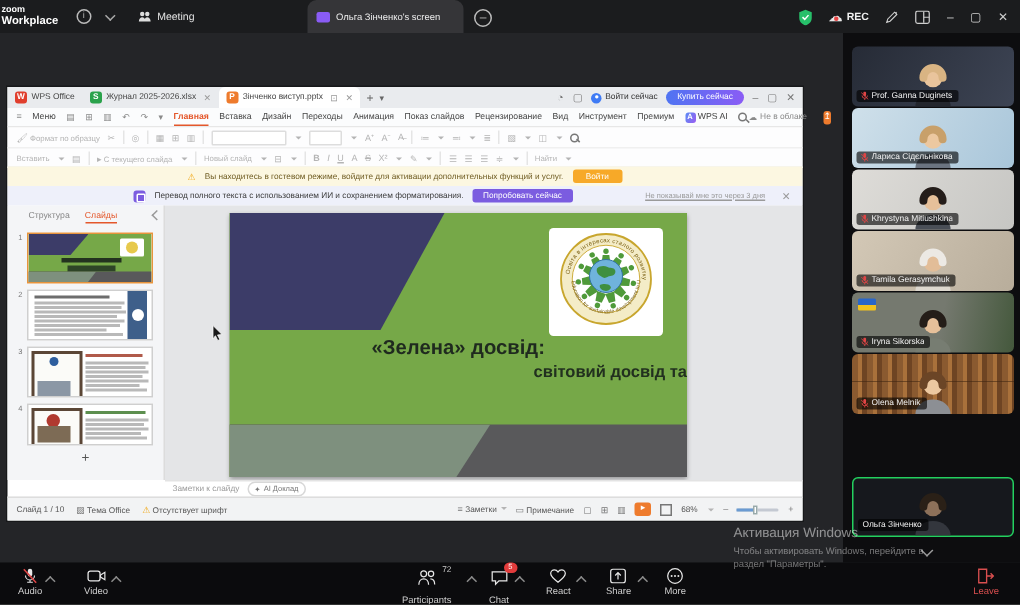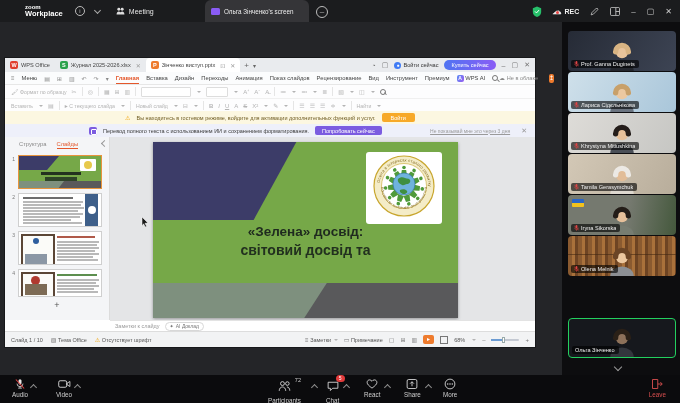--- a/index.html
+++ b/index.html
@@ -1,20 +1,20 @@
 <!DOCTYPE html>
 <html><head>
 <meta charset="utf-8">
 <style>
   html,body{margin:0;padding:0;background:#000;}
   #app{position:relative;width:680px;height:403px;background:#232427;font-family:"Liberation Sans",sans-serif;overflow:hidden;-webkit-font-smoothing:antialiased;}
 
   
   #topbar{position:absolute;left:0;top:0;width:680px;height:22px;background:#1b1c1e;display:flex;align-items:center;z-index:5;}
-  .zlogo{margin-left:25px;color:#fff;line-height:1;}
+  .zlogo{margin-left:1px;color:#fff;line-height:1;}
   .zlogo .l1{font-size:6px;font-weight:bold;}
   .zlogo .l2{font-size:7.5px;font-weight:bold;}
   .info-circ{width:8px;height:8px;border:1px solid #bbb;border-radius:50%;color:#bbb;font-size:6px;line-height:8px;text-align:center;margin-left:12px;}
   .chev-d{width:4px;height:4px;border-right:1px solid #aaa;border-bottom:1px solid #aaa;transform:rotate(45deg);margin-left:10px;margin-top:-2px;}
   .meet-tab{display:flex;align-items:center;margin-left:16px;color:#e4e4e4;font-size:7px;gap:4px;}
   .share-tab{position:absolute;left:205px;top:0;height:22px;width:104px;background:#353538;border-radius:6px 6px 0 0;display:flex;align-items:center;padding:0 6px;gap:4px;box-sizing:border-box;}
   .share-tab .mon{width:9px;height:7px;background:#8a5cf5;border-radius:1.5px;position:relative;}
   .share-tab span{color:#ededed;font-size:6.3px;}
   .pause-circ{position:absolute;left:316px;top:6px;width:10px;height:10px;border:1px solid #bbb;border-radius:50%;color:#bbb;font-size:8px;line-height:9px;text-align:center;}
   .tb-right{position:absolute;right:8px;top:0;height:22px;display:flex;align-items:center;gap:11px;}
@@ -103,21 +103,21 @@
   .m-cert .pho2{position:absolute;left:2px;bottom:1px;width:22px;height:11px;background:#7d6b55;}
   .addslide{text-align:center;color:#555;font-size:9px;line-height:8px;margin-top:2px;}
 
   
   .canvas{position:absolute;left:105px;top:0;width:425px;height:183px;background:#e4e5e7;}
   .slide{position:absolute;left:43px;top:5px;width:305px;height:176px;background:#76a848;box-shadow:0 1px 3px rgba(0,0,0,.35);overflow:hidden;}
   .s-navy{position:absolute;left:0;top:0;width:100%;height:78px;background:#3c3c68;clip-path:polygon(0 0,47% 0,33% 100%,0 100%);}
   .s-band{position:absolute;left:0;bottom:0;width:100%;height:35px;background:#59595b;}
   .s-band:after{content:"";position:absolute;left:0;top:0;width:57%;height:100%;background:#7e907e;clip-path:polygon(0 0,100% 0,87% 100%,0 100%);}
   .s-title{position:absolute;left:0;top:82px;width:100%;text-align:center;font-size:13.5px;font-weight:600;color:#1f2a1f;}
-  .s-sub{position:absolute;left:0;top:100px;width:100%;text-align:center;font-size:14px;font-weight:600;color:#22301f;line-height:1.25;}
+  .s-sub{position:absolute;left:0;top:100px;width:100%;text-align:right;font-size:11px;font-weight:600;color:#22301f;line-height:1.25;}
   .s-logo{position:absolute;left:213px;top:10px;width:76px;height:72px;background:#fff;border-radius:3px;}
   .cursor{position:absolute;left:31px;top:80px;}
 
   
   .wnotes{position:absolute;left:105px;top:262px;width:425px;height:11px;background:#fff;border-top:1px solid #e3e3e3;display:flex;align-items:center;gap:5px;padding-left:5px;box-sizing:border-box;}
   .wnotes .ph-txt{color:#9a9a9a;font-size:5.5px;}
   .chip{border:1px solid #d8d8d8;border-radius:5px;font-size:5px;color:#777;padding:0.5px 4px;display:flex;gap:2px;align-items:center;}
   .wstatus{position:absolute;left:0;top:273px;width:530px;height:16px;background:#f2f3f4;border-top:1px solid #ddd;display:flex;align-items:center;gap:8px;padding:0 6px;box-sizing:border-box;font-size:5.5px;color:#555;white-space:nowrap;}
   .wstatus .right{margin-left:auto;display:flex;align-items:center;gap:6px;}
   .vic{font-size:6px;color:#777;}
@@ -669,14 +669,18 @@
     </div>
     <div class="ctrl" style="right:14px">
       <svg width="12" height="12" viewBox="0 0 16 15">
           <path d="M2 1.5h7v12H2z" fill="none" stroke="#d94f4f" stroke-width="1.2"></path>
           <path d="M9 7.5h5.5M12.5 5l2.5 2.5-2.5 2.5" fill="none" stroke="#d94f4f" stroke-width="1.2"></path>
         </svg>
       <span class="lbl" style="color:#d94f4f">Leave</span>
     </div>
   </div>
 
+  <div id="watermark">
+    <div class="w1">Активация Windows</div>
+    <div class="w2"><span>Чтобы активировать Windows, перейдите в раздел</span> <span>"Параметры".</span></div>
+  </div>
 
 </div>
 
 </body></html>

